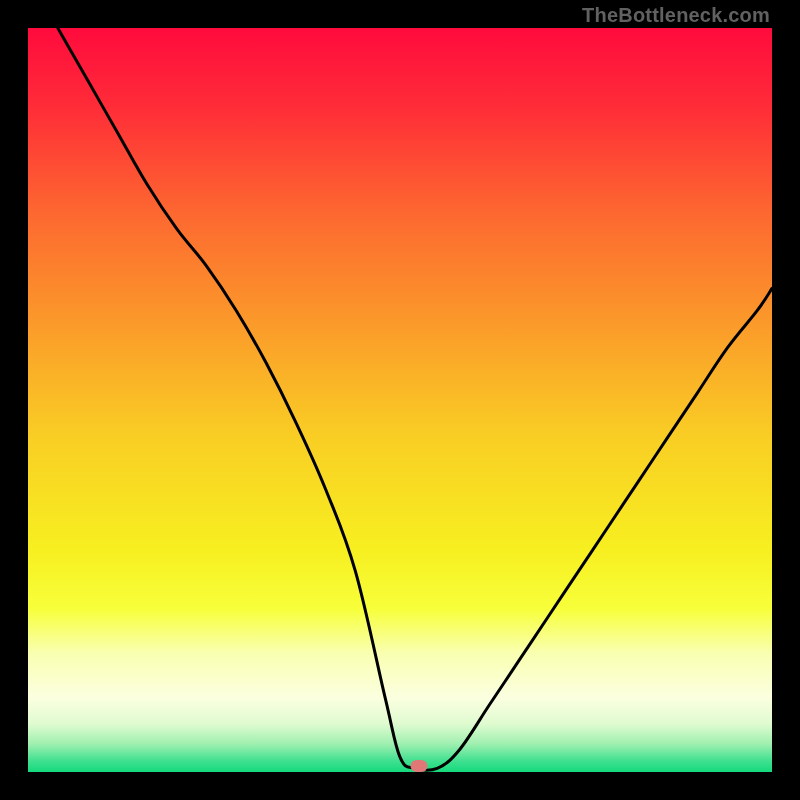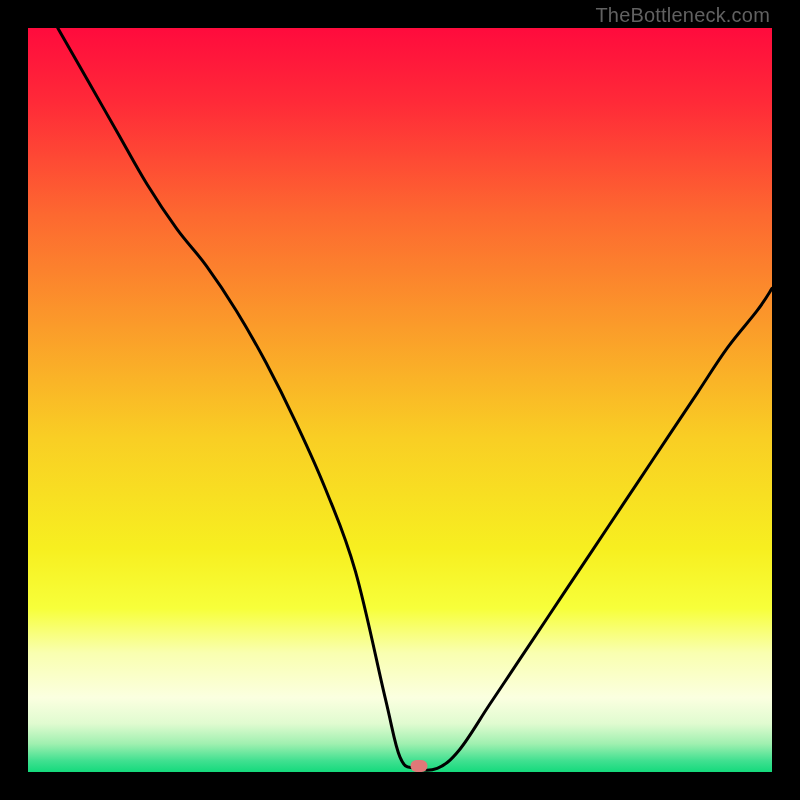--- a/index.html
+++ b/index.html
@@ -25,21 +25,21 @@
     top: 0;
     width: 744px;
     height: 744px;
   }
   .watermark {
     position: absolute;
     top: 4px;
     right: 30px;
     color: #616161;
     font-size: 20px;
-    font-weight: 400;
+    font-weight: 700;
     letter-spacing: 0.2px;
   }
   .marker {
     position: absolute;
     width: 17px;
     height: 12px;
     background: #e07878;
     border-radius: 6px;
     transform: translate(-50%, -50%);
   }

